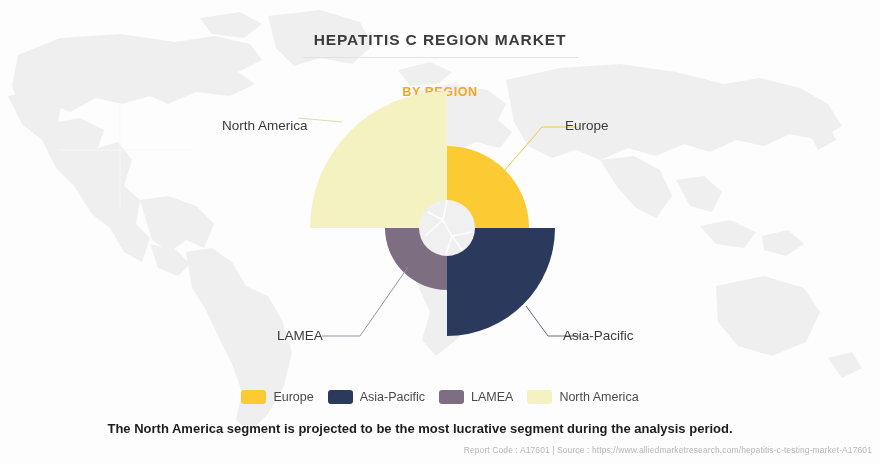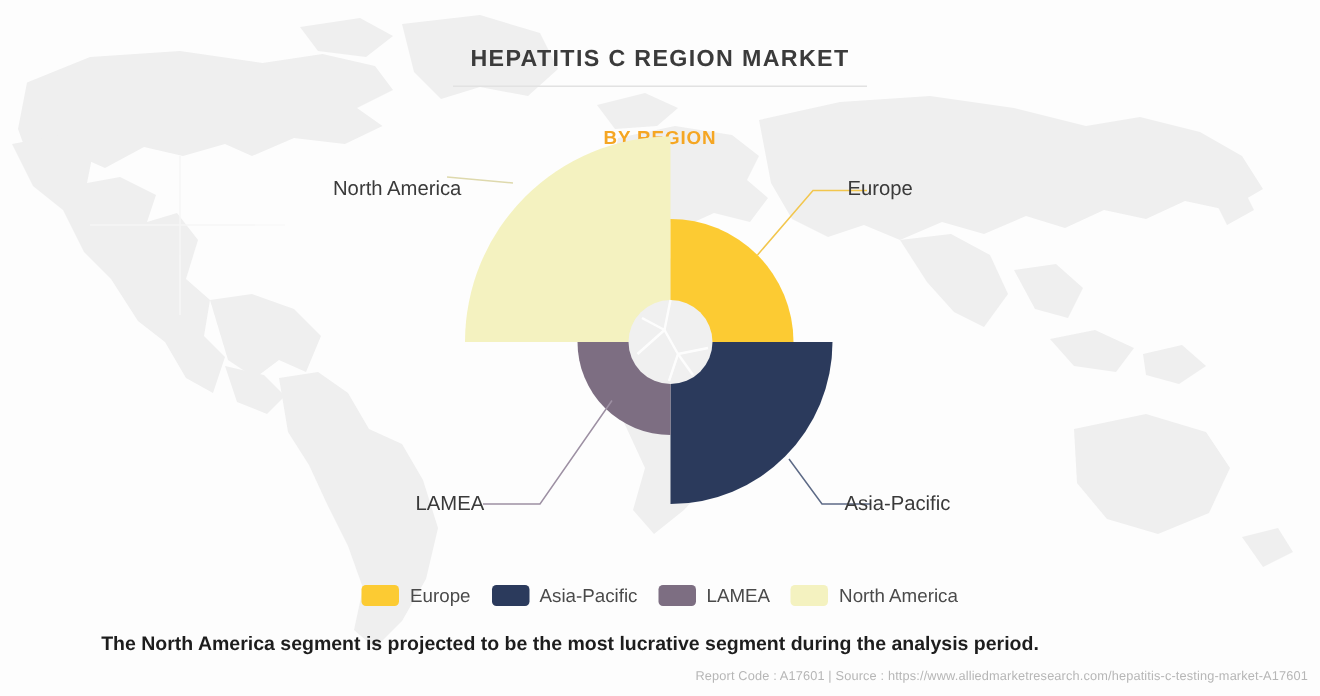--- a/index.html
+++ b/index.html
@@ -101,20 +101,21 @@
 
   
   .footnote {
     position: absolute;
     left: 0; top: 421px;
     width: 760px;
     text-align: center;
     font-size: 13px;
     font-weight: bold;
     color: #1d1d1d;
+    padding-left: 40px;
   }
   .credit {
     position: absolute;
     right: 8px; top: 445px;
     font-size: 8.5px;
     color: #b6b6b6;
     letter-spacing: 0.1px;
   }
 </style>
 </head>

